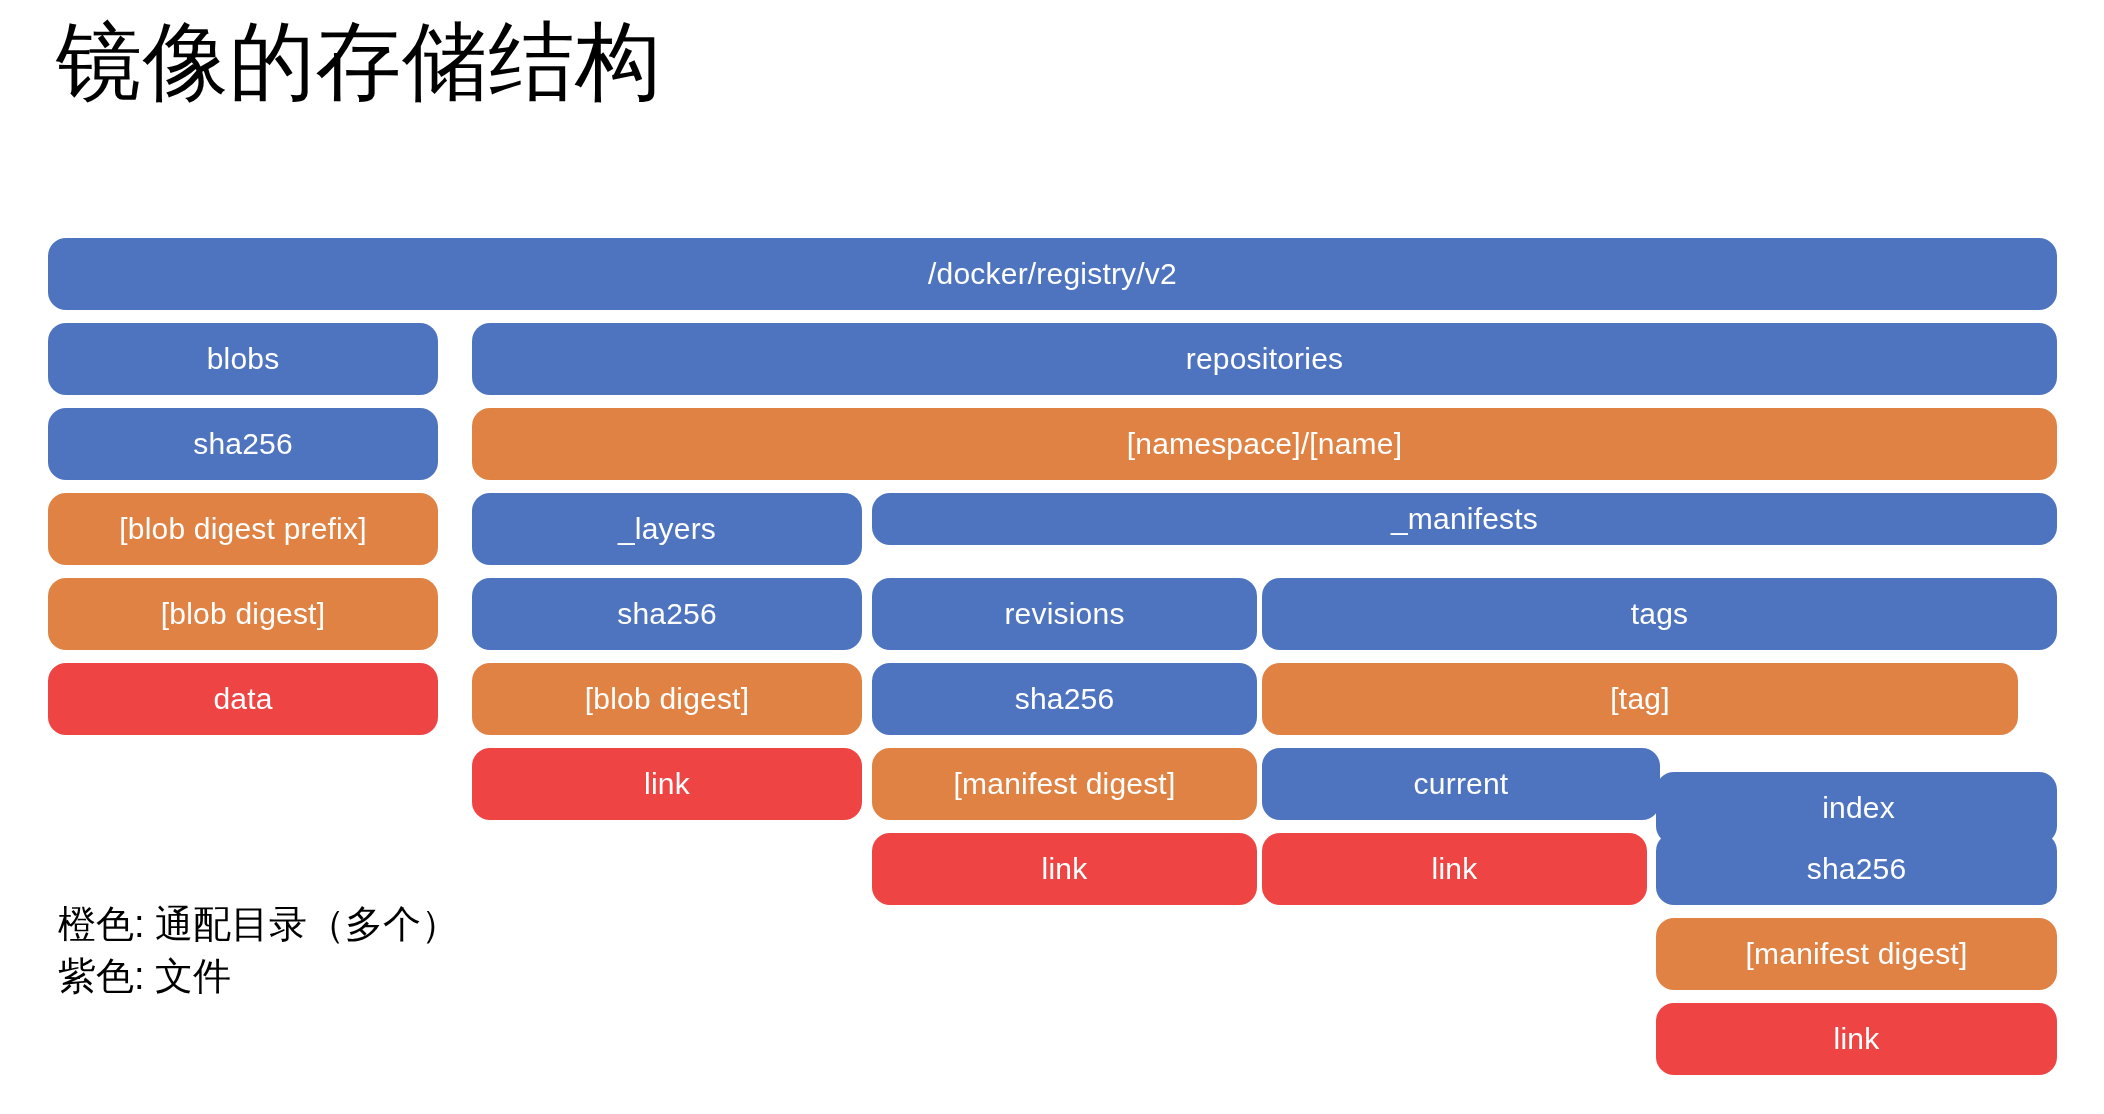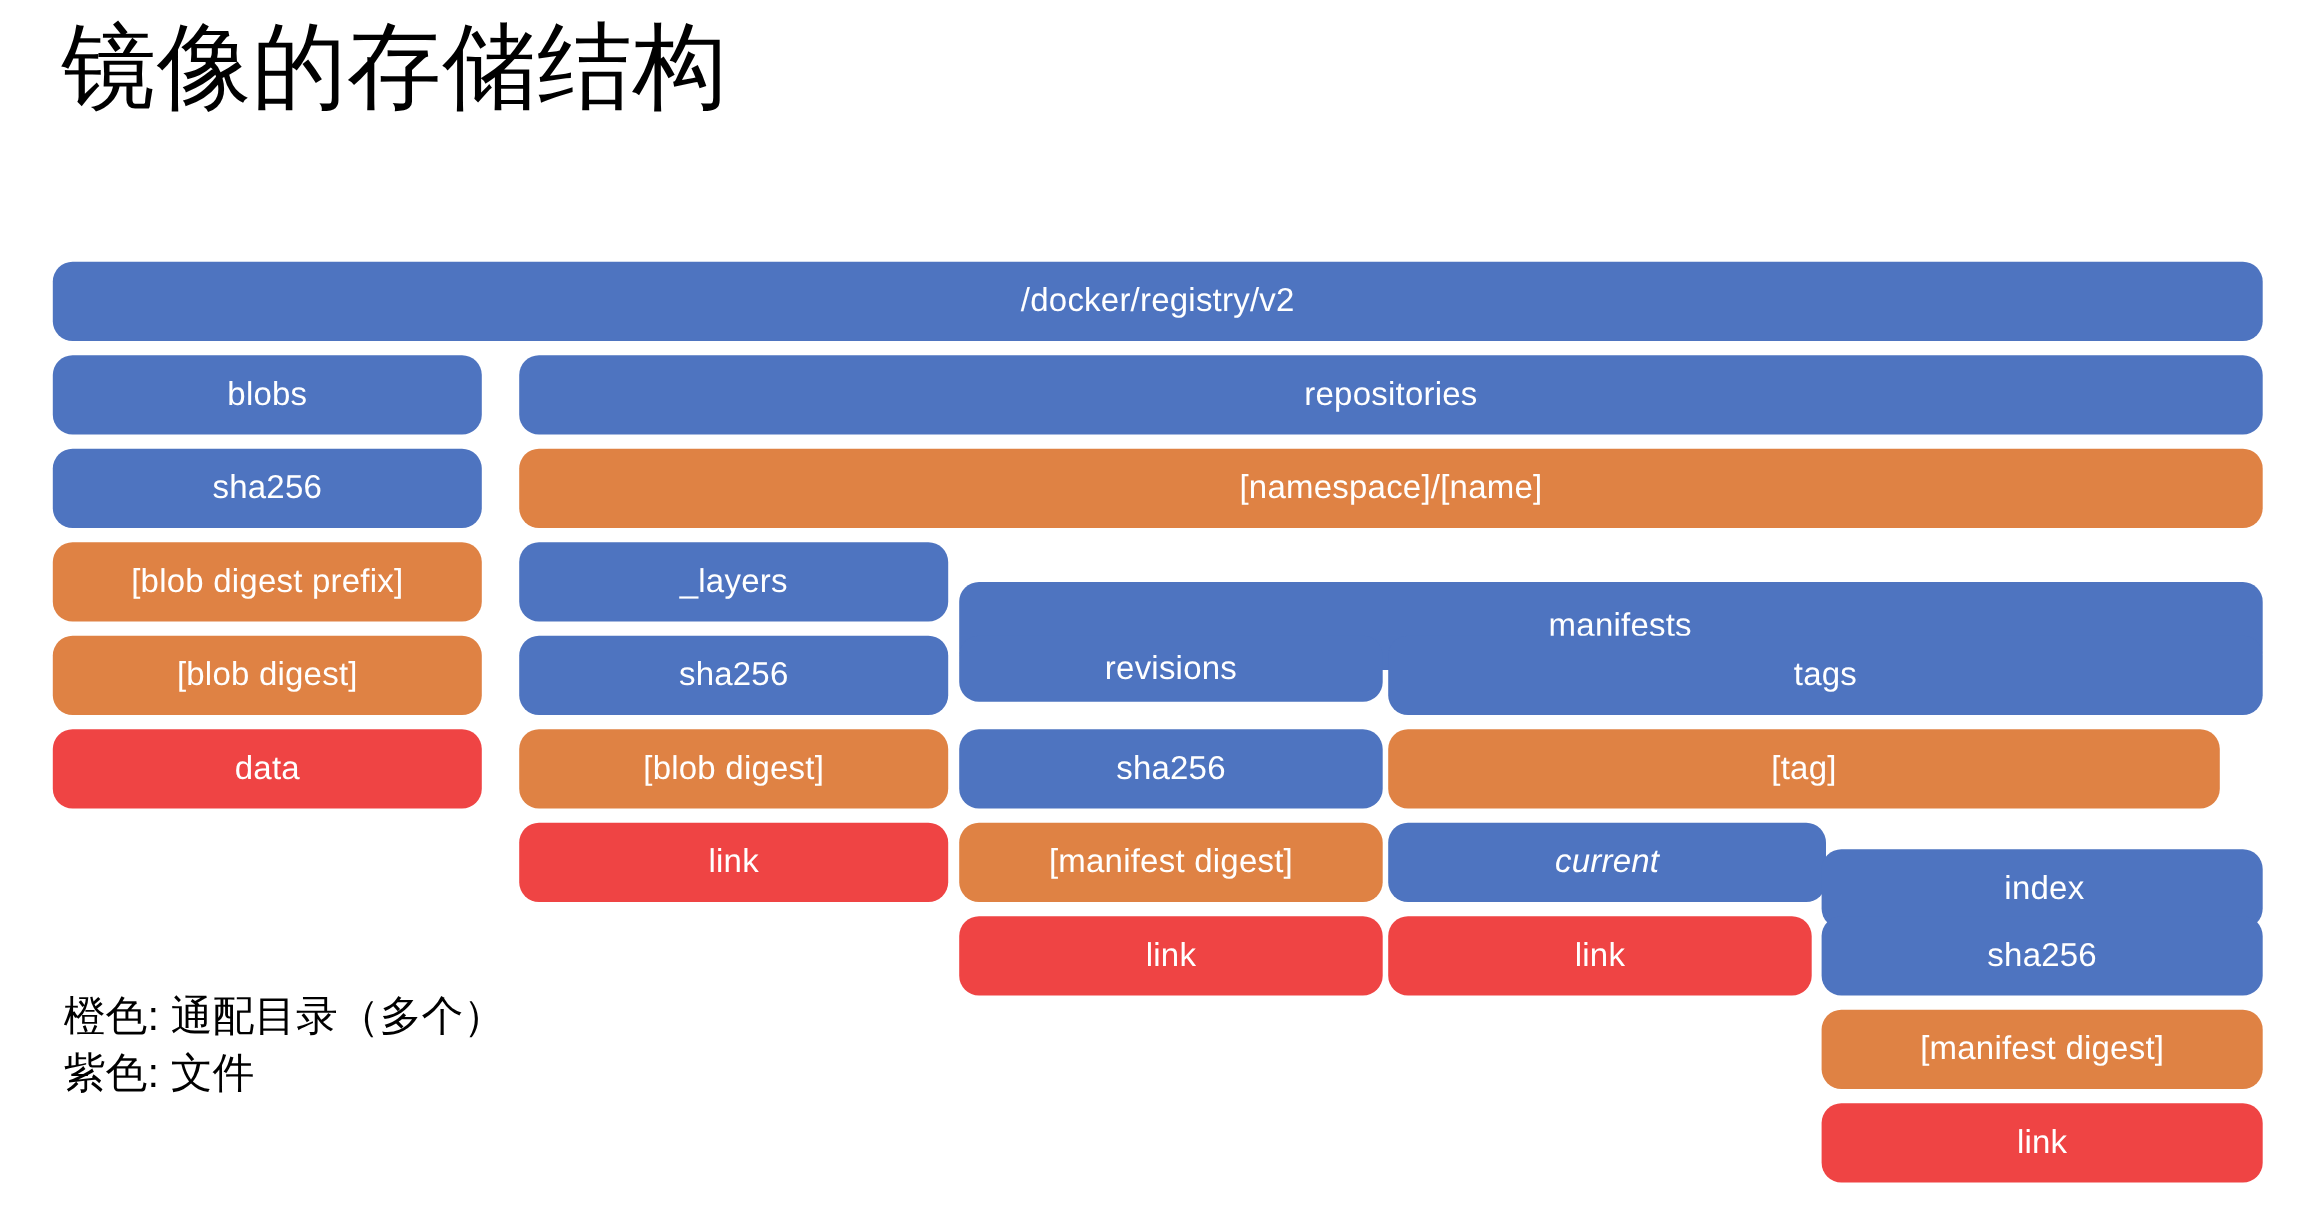--- a/index.html
+++ b/index.html
@@ -89,31 +89,31 @@
   <div class="box orange" style="left:472px; top:408px; width:1585px; height:72px;">
     <span>[namespace]/[name]</span>
   </div>
 
   <div class="box orange" style="left:48px; top:493px; width:390px; height:72px;">
     <span>[blob digest prefix]</span>
   </div>
   <div class="box blue" style="left:472px; top:493px; width:390px; height:72px;">
     <span>_layers</span>
   </div>
-  <div class="box blue" style="left:872px; top:493px; width:1185px; height:80px;margin-top:36px;">
+  <div class="box blue" style="left:872px; top:493px; width:1185px; height:52px;">
     <span>_manifests</span>
   </div>
 
   <div class="box orange" style="left:48px; top:578px; width:390px; height:72px;">
     <span>[blob digest]</span>
   </div>
   <div class="box blue" style="left:472px; top:578px; width:390px; height:72px;">
     <span>sha256</span>
   </div>
-  <div class="box blue" style="left:872px; top:578px; width:385px; height:60px;">
+  <div class="box blue" style="left:872px; top:578px; width:385px; height:72px;">
     <span>revisions</span>
   </div>
   <div class="box blue" style="left:1262px; top:578px; width:795px; height:72px;">
     <span>tags</span>
   </div>
 
   <div class="box purple" style="left:48px; top:663px; width:390px; height:72px;">
     <span>data</span>
   </div>
   <div class="box orange" style="left:472px; top:663px; width:390px; height:72px;">
@@ -125,21 +125,21 @@
   <div class="box orange" style="left:1262px; top:663px; width:756px; height:72px;">
     <span>[tag]</span>
   </div>
 
   <div class="box purple" style="left:472px; top:748px; width:390px; height:72px;">
     <span>link</span>
   </div>
   <div class="box orange" style="left:872px; top:748px; width:385px; height:72px;">
     <span>[manifest digest]</span>
   </div>
-  <div class="box blue" style="left:1262px; top:748px; width:398px; height:72px;font-style:italic;">
+  <div class="box blue" style="left:1262px; top:748px; width:398px; height:72px;">
     <span>current</span>
   </div>
   <div class="box blue" style="left:1656px; top:772px; width:401px; height:72px;padding-left:12px;">
     <span>index</span>
   </div>
 
   <div class="box purple" style="left:872px; top:833px; width:385px; height:72px;">
     <span>link</span>
   </div>
   <div class="box purple" style="left:1262px; top:833px; width:385px; height:72px;">

